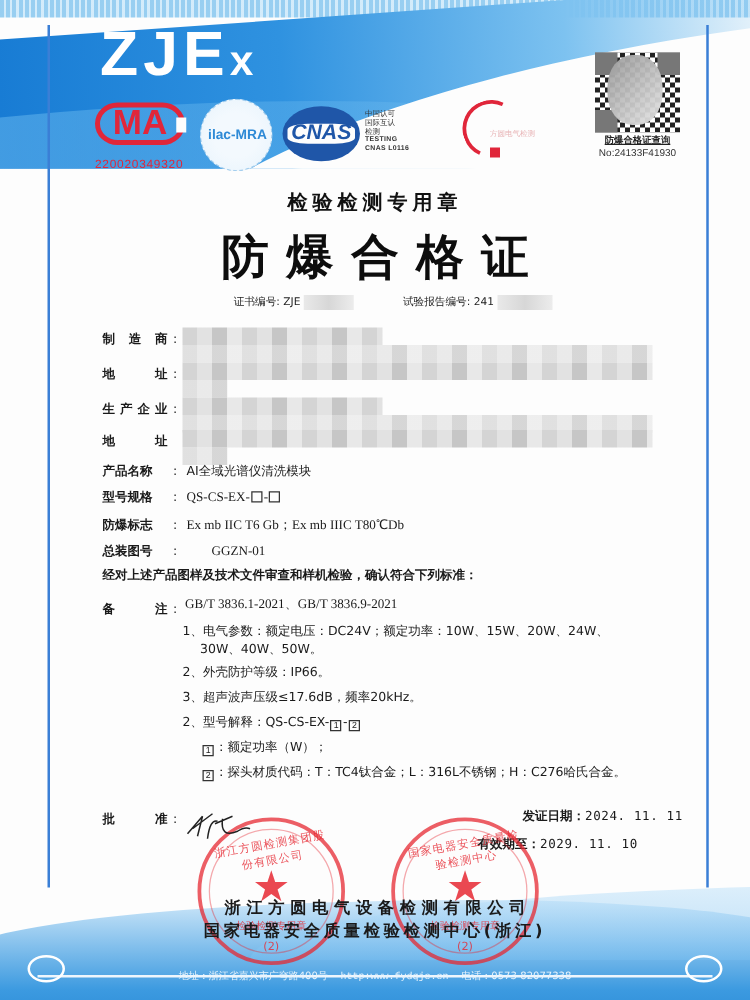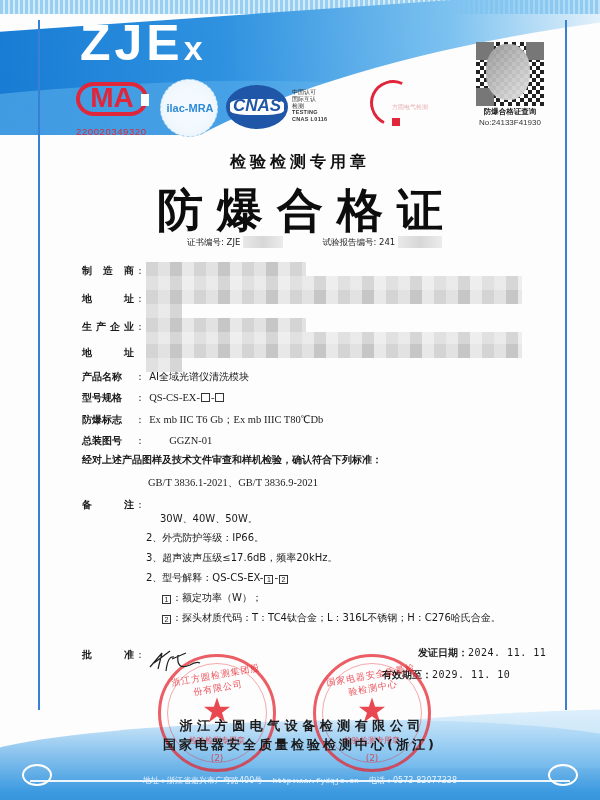--- a/index.html
+++ b/index.html
@@ -59,28 +59,28 @@
   .fy-text { position: absolute; left: 22px; top: 23px; font-size: 6px; color: #e8b4b6; white-space: nowrap; }
 
   .qr { position: absolute; left: 476px; top: 42px; width: 68px; height: 64px;
     background:
       linear-gradient(#777,#777) 0 0/18px 18px no-repeat,
       linear-gradient(#777,#777) 50px 0/18px 18px no-repeat,
       linear-gradient(#777,#777) 0 46px/18px 18px no-repeat,
       repeating-conic-gradient(#222 0 25%, #fff 0 50%) 0 0/8px 8px; }
   .qr::after { content: ""; position: absolute; left: 10px; top: 2px; width: 44px; height: 56px; border-radius: 45%;
     background: linear-gradient(135deg, #9a9a9a, #c8c8c8 60%, #e5e5e5); opacity: .95; }
-  .qr-caption { position: absolute; left: 472px; top: 107px; width: 76px; text-align: center; font-size: 7.5px; font-weight: bold; color: #222; }
+  .qr-caption { position: absolute; left: 472px; top: 107px; width: 76px; text-align: center; font-size: 7.5px; font-weight: bold; color: #222; text-decoration: underline; }
   .qr-no { position: absolute; left: 472px; top: 118px; width: 76px; text-align: center; font-family: "Liberation Sans", sans-serif; font-size: 8px; color: #333; }
 
   
   .subtitle { position: absolute; left: 0; width: 600px; top: 152px; text-align: center; font-weight: bold;
     font-size: 16px; letter-spacing: 4px; color: #111; }
   .title { position: absolute; left: 0; width: 600px; top: 180px; text-align: center; font-weight: bold;
-    font-size: 46px; letter-spacing: 14px; color: #0d0d0d; padding-left: 14px; }
+    font-size: 38px; letter-spacing: 14px; color: #0d0d0d; padding-left: 14px; }
   .cert-nums { position: absolute; left: 187px; top: 236px; font-size: 8.5px; color: #222; }
   .cert-nums span { display: inline-block; }
   .blur { display: inline-block; background: linear-gradient(90deg, #e9e9e9, #d7d7d7, #ececec); vertical-align: middle; }
 
   
   .row { position: absolute; left: 82px; font-size: 10px; color: #1a1a1a; white-space: nowrap; }
   .lbl { display: inline-block; width: 52px; font-weight: bold; }
   .lbl.spread { text-align-last: justify; }
   .colon { display: inline-block; width: 12px; text-align: center; }
   .val { font-family: "Liberation Serif", serif; font-size: 10.5px; }
@@ -218,23 +218,24 @@
     <span class="lbl">防爆标志</span><span class="colon">:</span>
     <span class="val">Ex mb IIC T6 Gb；Ex mb IIIC T80℃Db</span>
   </div>
   <div class="row" style="top:434px;">
     <span class="lbl">总装图号</span><span class="colon">:</span>
     <span class="val" style="margin-left:20px;">GGZN-01</span>
   </div>
   <div class="row" style="top:453px;font-weight:bold;">经对上述产品图样及技术文件审查和样机检验，确认符合下列标准：</div>
   <div class="row serif" style="top:476px;left:148px;font-size:10.5px;">GB/T 3836.1-2021、GB/T 3836.9-2021</div>
 
-  <div class="row" style="top:498px;">
+  <div class="row" style="top:480px;">
     <span class="lbl spread">备注</span><span class="colon">:</span>
   </div>
+  <div class="remark-line" style="left:146px;top:498px;">1、电气参数：额定电压：DC24V；额定功率：10W、15W、20W、24W、</div>
   <div class="remark-line" style="left:160px;top:512px;">30W、40W、50W。</div>
   <div class="remark-line" style="left:146px;top:531px;">2、外壳防护等级：IP66。</div>
   <div class="remark-line" style="left:146px;top:551px;">3、超声波声压级≤17.6dB，频率20kHz。</div>
   <div class="remark-line" style="left:146px;top:571px;">
     <span>2、型号解释：QS-CS-EX-</span><span class="box">1</span>-<span class="box">2</span>
   </div>
   <div class="remark-line" style="left:161px;top:591px;">
     <span class="box">1</span><span>：额定功率（W）；</span>
   </div>
   <div class="remark-line" style="left:161px;top:611px;">

